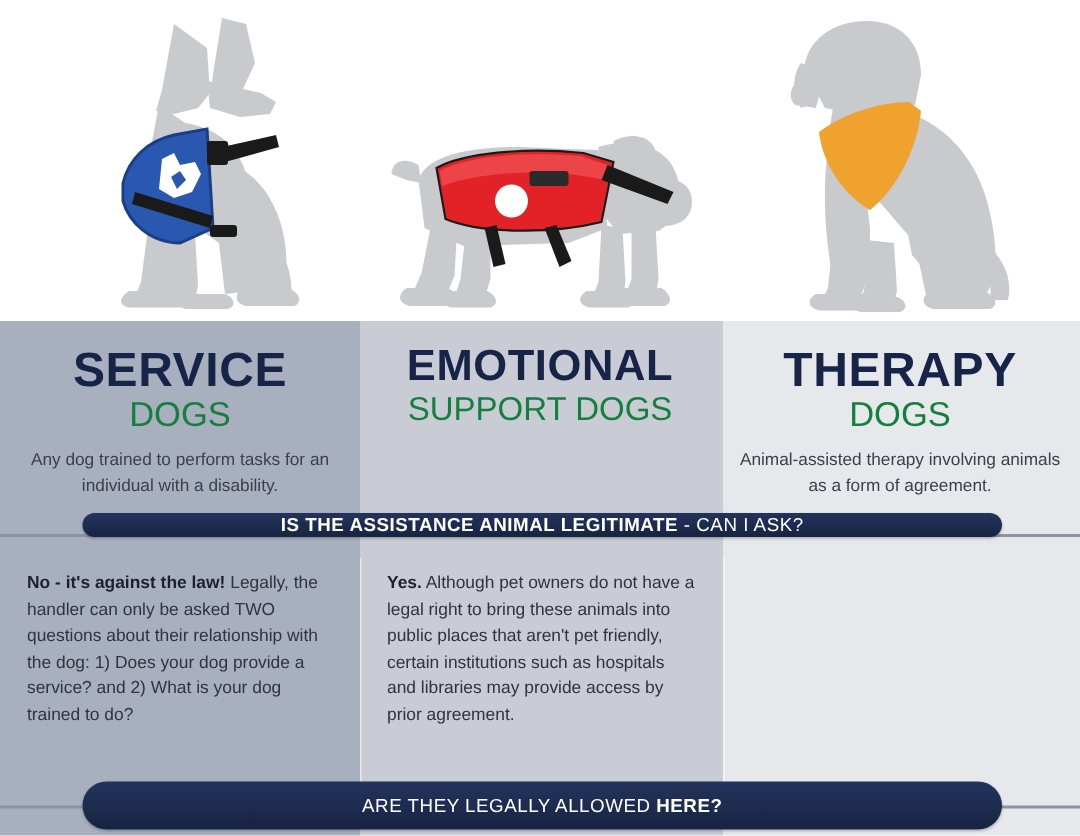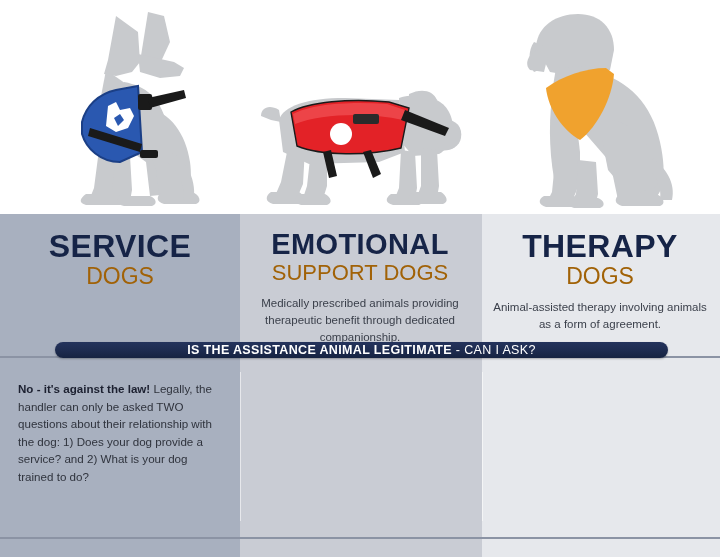--- a/index.html
+++ b/index.html
@@ -72,21 +72,21 @@
     color: #162447;
     line-height: 1.02;
     white-space: nowrap;
   }
   .title-main.small {
     font-size: 29px;
   }
   .title-sub {
     font-size: 23px;
     font-weight: 400;
-    color: #a16207;
+    color: #15803d;
     line-height: 1.12;
     margin-top: 1px;
     white-space: nowrap;
   }
   .title-sub.tight { font-size: 22px; }
   .title-desc {
     margin-top: 10px;
     font-size: 11.5px;
     line-height: 1.45;
     color: #3a3f4a;
@@ -303,26 +303,26 @@
       </svg>
     </div>
 
   </div>
 
   <div class="titles-row">
 
     <div class="title-cell">
       <div class="title-main">SERVICE</div>
       <div class="title-sub">DOGS</div>
+      <div class="title-desc">Any dog trained to perform tasks for an individual with a disability.</div>
     </div>
 
     <div class="title-cell">
       <div class="title-main small">EMOTIONAL</div>
       <div class="title-sub tight">SUPPORT DOGS</div>
-      <div class="title-desc">Medically prescribed animals providing therapeutic benefit through dedicated companionship.</div>
     </div>
 
     <div class="title-cell">
       <div class="title-main">THERAPY</div>
       <div class="title-sub">DOGS</div>
       <div class="title-desc">Animal-assisted therapy involving animals as a form of agreement.</div>
     </div>
 
   </div>
 
@@ -333,23 +333,29 @@
     </div>
   </div>
 
   <div class="answers-row">
 
     <div class="answer-cell c1">
       <div class="answer-text"><b>No - it's against the law!</b><span> Legally, the handler can only be asked TWO questions about their relationship with the dog: 1) Does your dog provide a service? and 2) What is your dog trained to do?</span></div>
     </div>
 
 
+    <div class="answer-cell c3">
+      <div class="answer-text"><b>Yes.</b><span> Although pet owners do not have a legal right to bring these animals into public places that aren't pet friendly, certain institutions such as hospitals and libraries may provide access by prior agreement.</span></div>
+    </div>
 
   </div>
 
   <div class="sep sep-1"></div>
   <div class="sep sep-2"></div>
 
   <div class="banner-wrap bottom">
     <div class="banner-rule"></div>
+    <div class="banner-pill">
+      <div class="banner-text"><span class="n">ARE THEY LEGALLY ALLOWED </span><span class="b">HERE?</span></div>
+    </div>
   </div>
 
 </div>
 
 </body></html>

